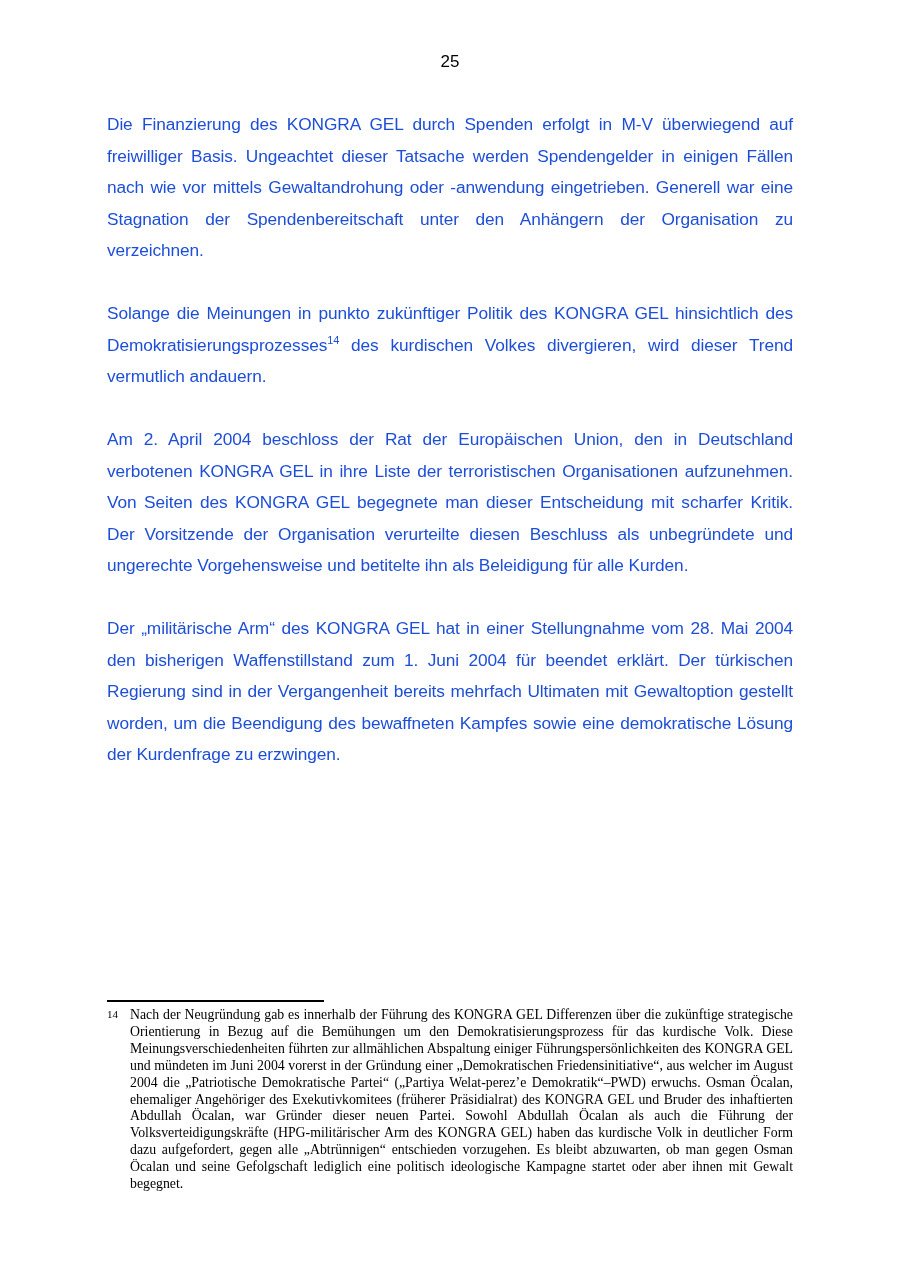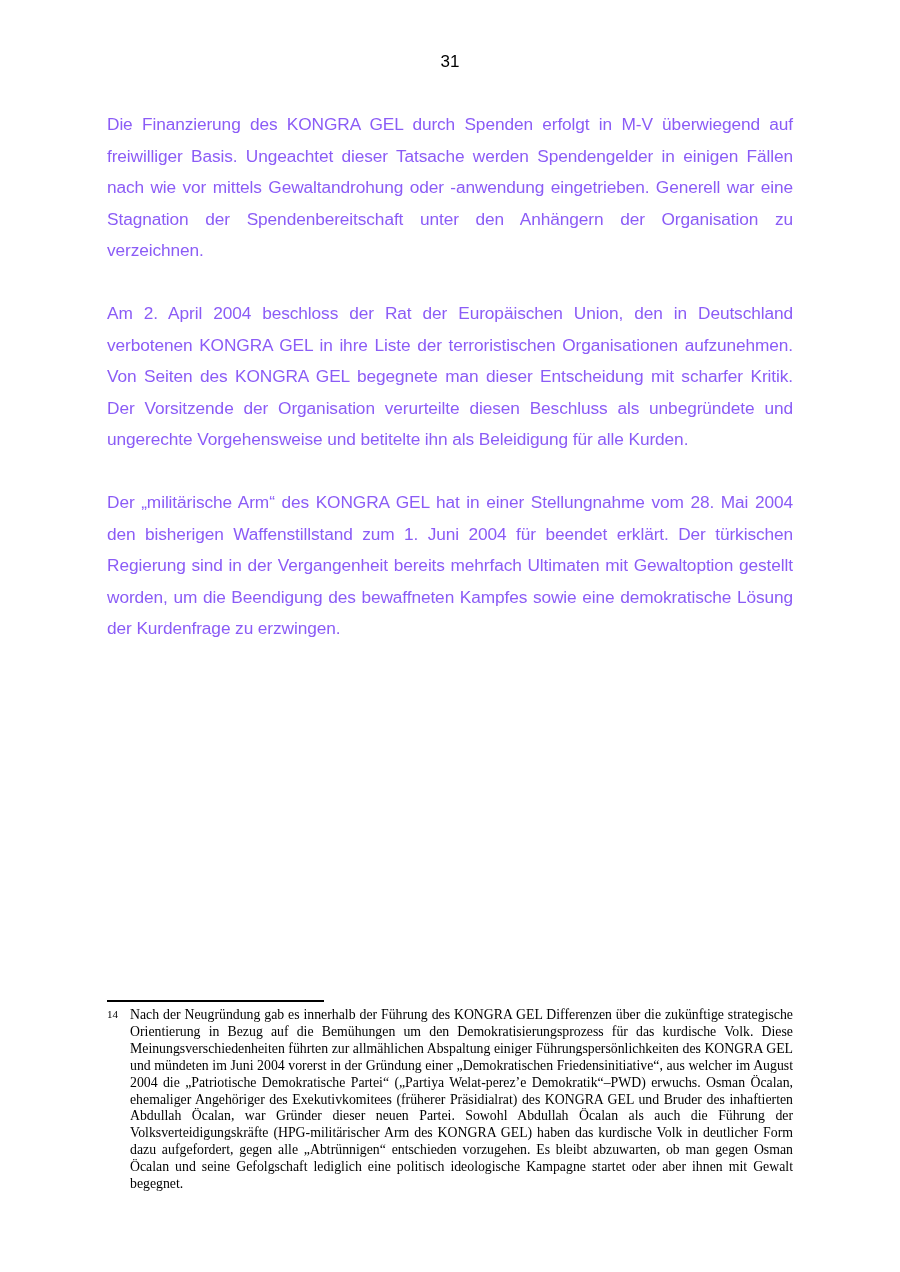--- a/index.html
+++ b/index.html
@@ -26,21 +26,21 @@
   .body-text {
     position: absolute;
     top: 109px;
     left: 107px;
     width: 686px;
     font-family: "Liberation Sans", "DejaVu Sans", sans-serif;
     font-size: 17.3px;
     line-height: 31.5px;
     letter-spacing: -0.1px;
     text-align: justify;
-    color: #8b5cf6;
+    color: #1d4ed8;
   }
   .body-text p { margin: 0 0 31.5px 0; }
   .body-text sup {
     font-size: 11px;
     line-height: 0;
     vertical-align: super;
   }
   .footnote-area {
     position: absolute;
     top: 1000px;
@@ -68,25 +68,26 @@
     top: -1px;
     font-size: 11px;
     font-family: "Liberation Serif", "DejaVu Serif", serif;
   }
 </style>
 </head>
 <body>
 
 <div class="page">
 
-  <div class="page-number">31</div>
+  <div class="page-number">25</div>
 
   <div class="body-text">
     <p>Die Finanzierung des KONGRA GEL durch Spenden erfolgt in M-V überwiegend auf freiwilliger Basis. Ungeachtet dieser Tatsache werden Spendengelder in einigen Fällen nach wie vor mittels Gewaltandrohung oder -anwendung eingetrieben. Generell war eine Stagnation der Spendenbereitschaft unter den Anhängern der Organisation zu verzeichnen.</p>
 
+    <p><span>Solange die Meinungen in punkto zukünftiger Politik des KONGRA GEL hinsichtlich des Demokratisierungsprozesses</span><sup>14</sup><span> des kurdischen Volkes divergieren, wird dieser Trend vermutlich andauern.</span></p>
 
     <p>Am 2. April 2004 beschloss der Rat der Europäischen Union, den in Deutschland verbotenen KONGRA GEL in ihre Liste der terroristischen Organisationen aufzunehmen. Von Seiten des KONGRA GEL begegnete man dieser Entscheidung mit scharfer Kritik. Der Vorsitzende der Organisation verurteilte diesen Beschluss als unbegründete und ungerechte Vorgehensweise und betitelte ihn als Beleidigung für alle Kurden.</p>
 
     <p>Der „militärische Arm“ des KONGRA GEL hat in einer Stellungnahme vom 28. Mai 2004 den bisherigen Waffenstillstand zum 1. Juni 2004 für beendet erklärt. Der türkischen Regierung sind in der Vergangenheit bereits mehrfach Ultimaten mit Gewaltoption gestellt worden, um die Beendigung des bewaffneten Kampfes sowie eine demokratische Lösung der Kurdenfrage zu erzwingen.</p>
 
   </div>
 
   <div class="footnote-area">
     <div class="footnote-rule"></div>
     <div class="footnote"><sup class="fn-marker">14</sup><span>Nach der Neugründung gab es innerhalb der Führung des KONGRA GEL Differenzen über die zukünftige strategische Orientierung in Bezug auf die Bemühungen um den Demokratisierungsprozess für das kurdische Volk. Diese Meinungsverschiedenheiten führten zur allmählichen Abspaltung einiger Führungspersönlichkeiten des KONGRA GEL und mündeten im Juni 2004 vorerst in der Gründung einer „Demokratischen Friedensinitiative“, aus welcher im August 2004 die „Patriotische Demokratische Partei“ („Partiya Welat-perez’e Demokratik“–PWD) erwuchs. Osman Öcalan, ehemaliger Angehöriger des Exekutivkomitees (früherer Präsidialrat) des KONGRA GEL und Bruder des inhaftierten Abdullah Öcalan, war Gründer dieser neuen Partei. Sowohl Abdullah Öcalan als auch die Führung der Volksverteidigungskräfte (HPG-militärischer Arm des KONGRA GEL) haben das kurdische Volk in deutlicher Form dazu aufgefordert, gegen alle „Abtrünnigen“ entschieden vorzugehen. Es bleibt abzuwarten, ob man gegen Osman Öcalan und seine Gefolgschaft lediglich eine politisch ideologische Kampagne startet oder aber ihnen mit Gewalt begegnet.</span></div>

